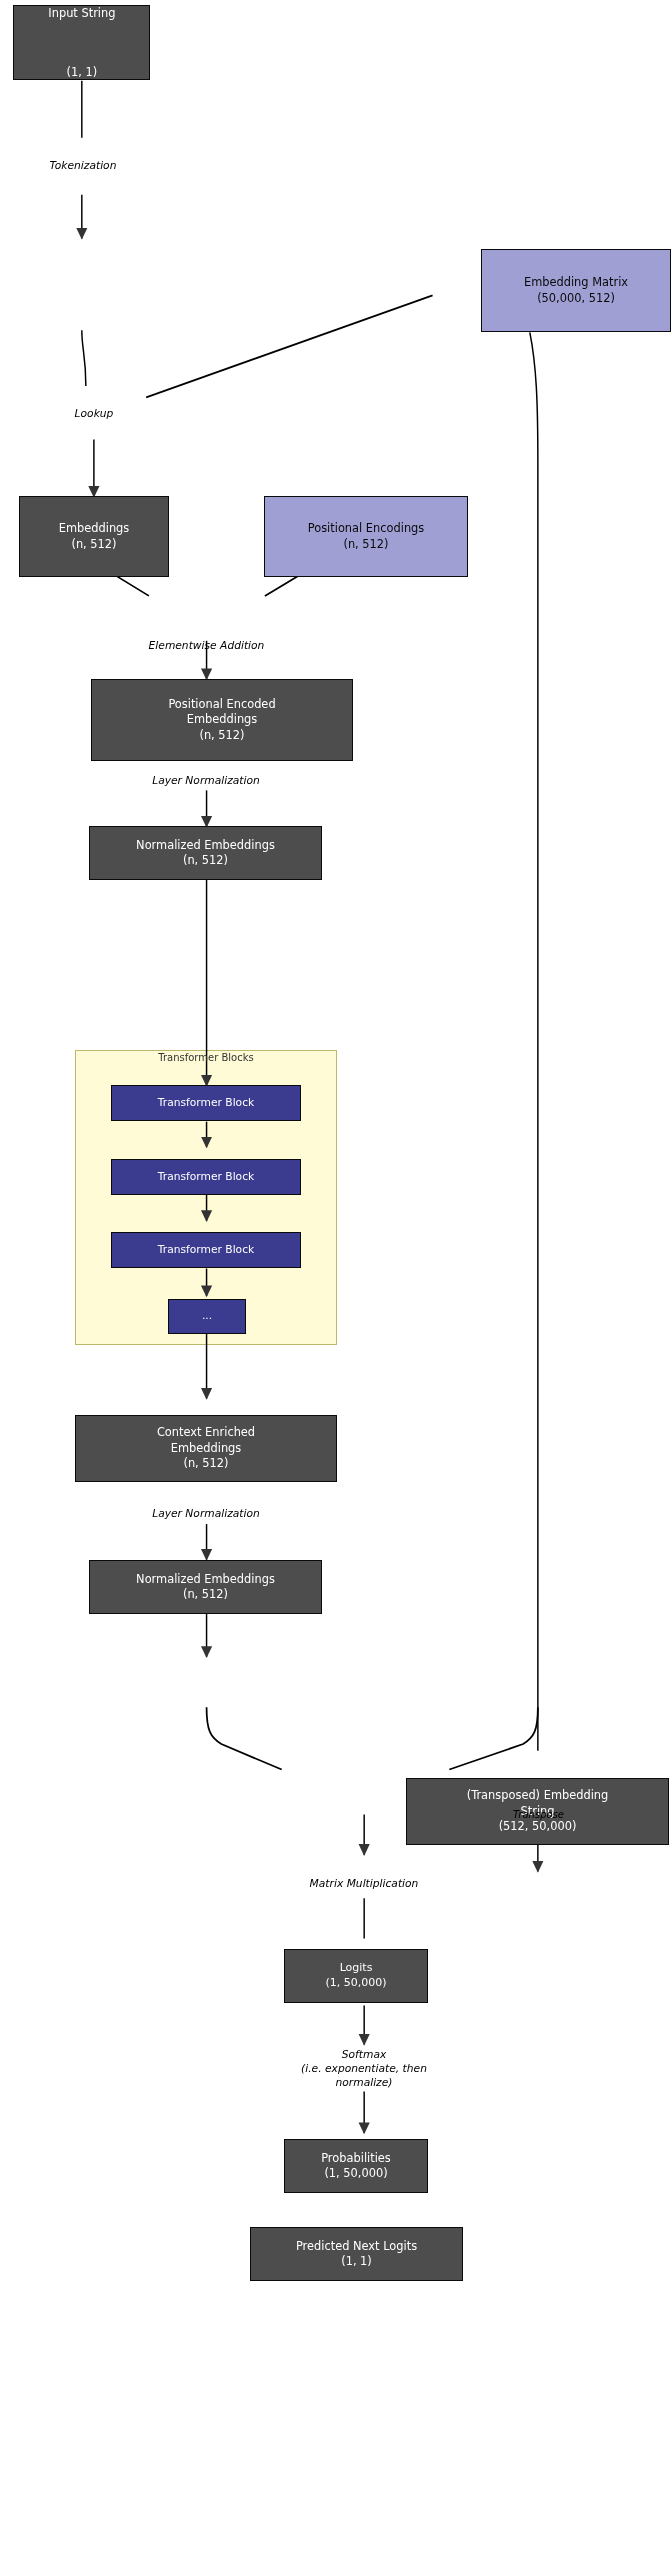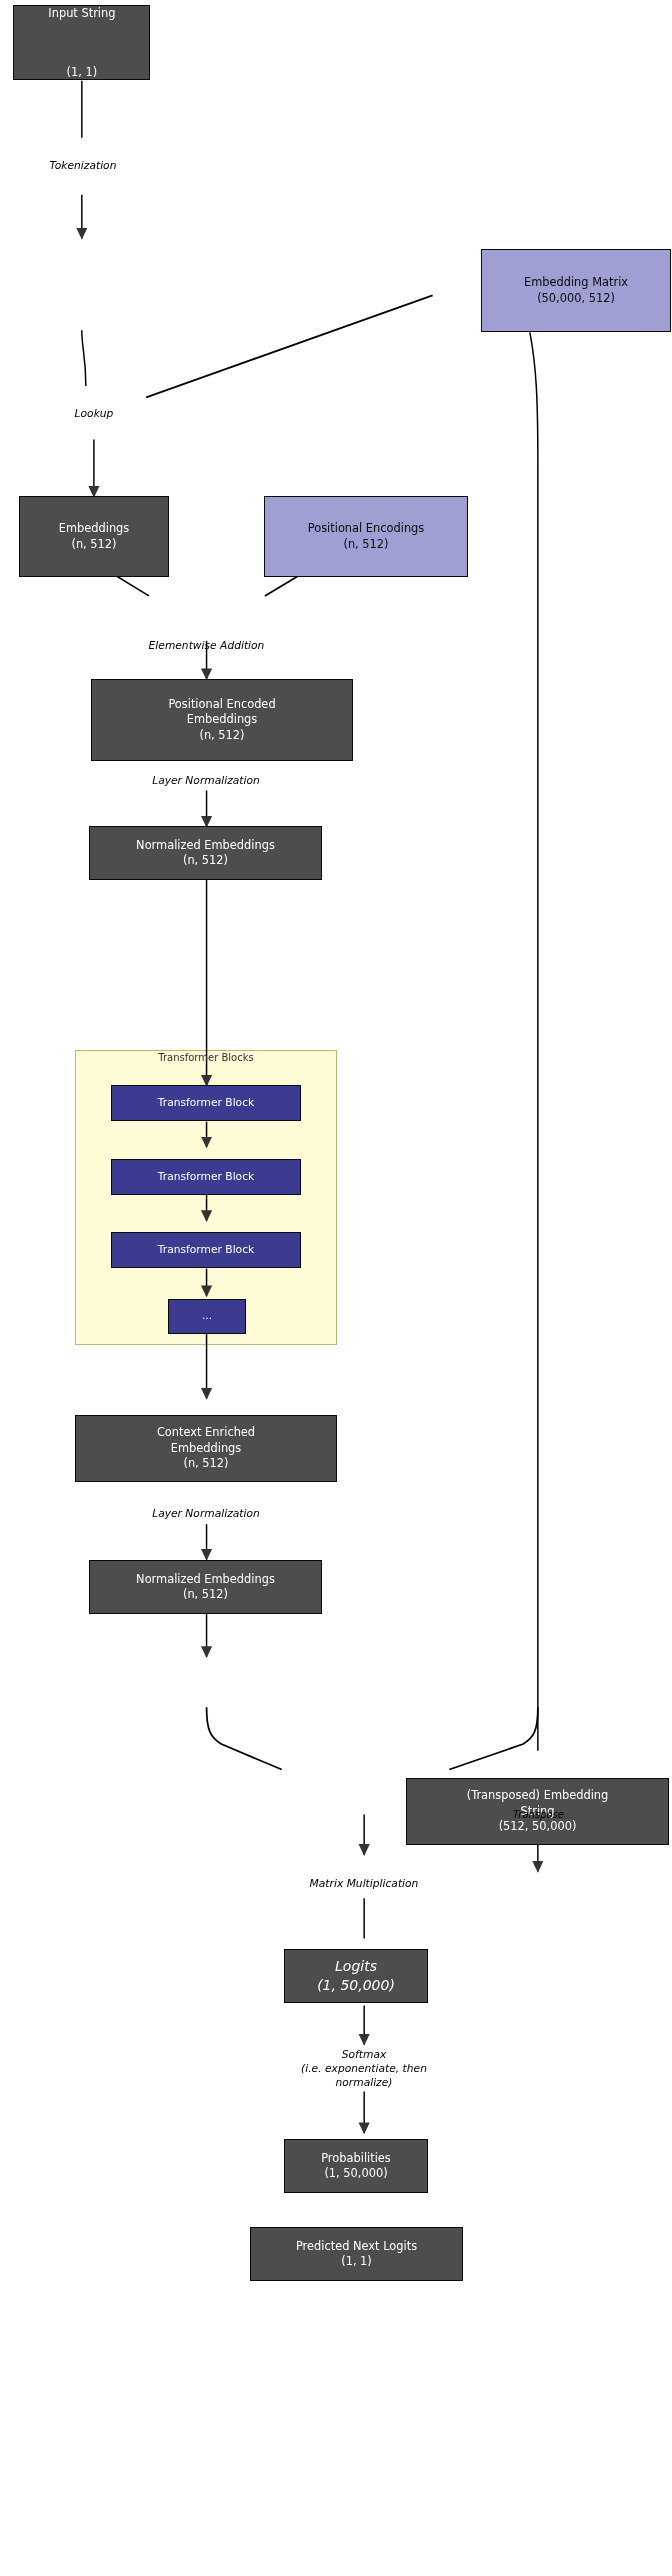--- a/index.html
+++ b/index.html
@@ -198,21 +198,21 @@
     <span class="node-line">(n, 512)</span>
   </div>
 
 
   <div class="node-box node-dark" style="left: 406px; top: 1778px; width: 263px; height: 67px; font-size: 11.4px; background: rgb(77, 77, 77); color: rgb(255, 255, 255); border-color: rgb(10, 10, 10);">
     <span class="node-line">(Transposed) Embedding</span>
     <span class="node-line">String</span>
     <span class="node-line">(512, 50,000)</span>
   </div>
 
-  <div class="node-box node-dark" style="left: 284px; top: 1949px; width: 144px; height: 54px; font-size: 14px; background: rgb(77, 77, 77); color: rgb(255, 255, 255); border-color: rgb(10, 10, 10); font-style: italic;">
+  <div class="node-box node-dark" style="left: 284px; top: 1949px; width: 144px; height: 54px; font-size: 11px; background: rgb(77, 77, 77); color: rgb(255, 255, 255); border-color: rgb(10, 10, 10);">
     <span class="node-line">Logits</span>
     <span class="node-line">(1, 50,000)</span>
   </div>
 
   <div class="node-box node-dark" style="left: 284px; top: 2139px; width: 144px; height: 54px; font-size: 11.4px; background: rgb(77, 77, 77); color: rgb(255, 255, 255); border-color: rgb(10, 10, 10);">
     <span class="node-line">Probabilities</span>
     <span class="node-line">(1, 50,000)</span>
   </div>
 
   <div class="node-box node-dark" style="left: 250px; top: 2227px; width: 213px; height: 54px; font-size: 11.4px; background: rgb(77, 77, 77); color: rgb(255, 255, 255); border-color: rgb(10, 10, 10);">

